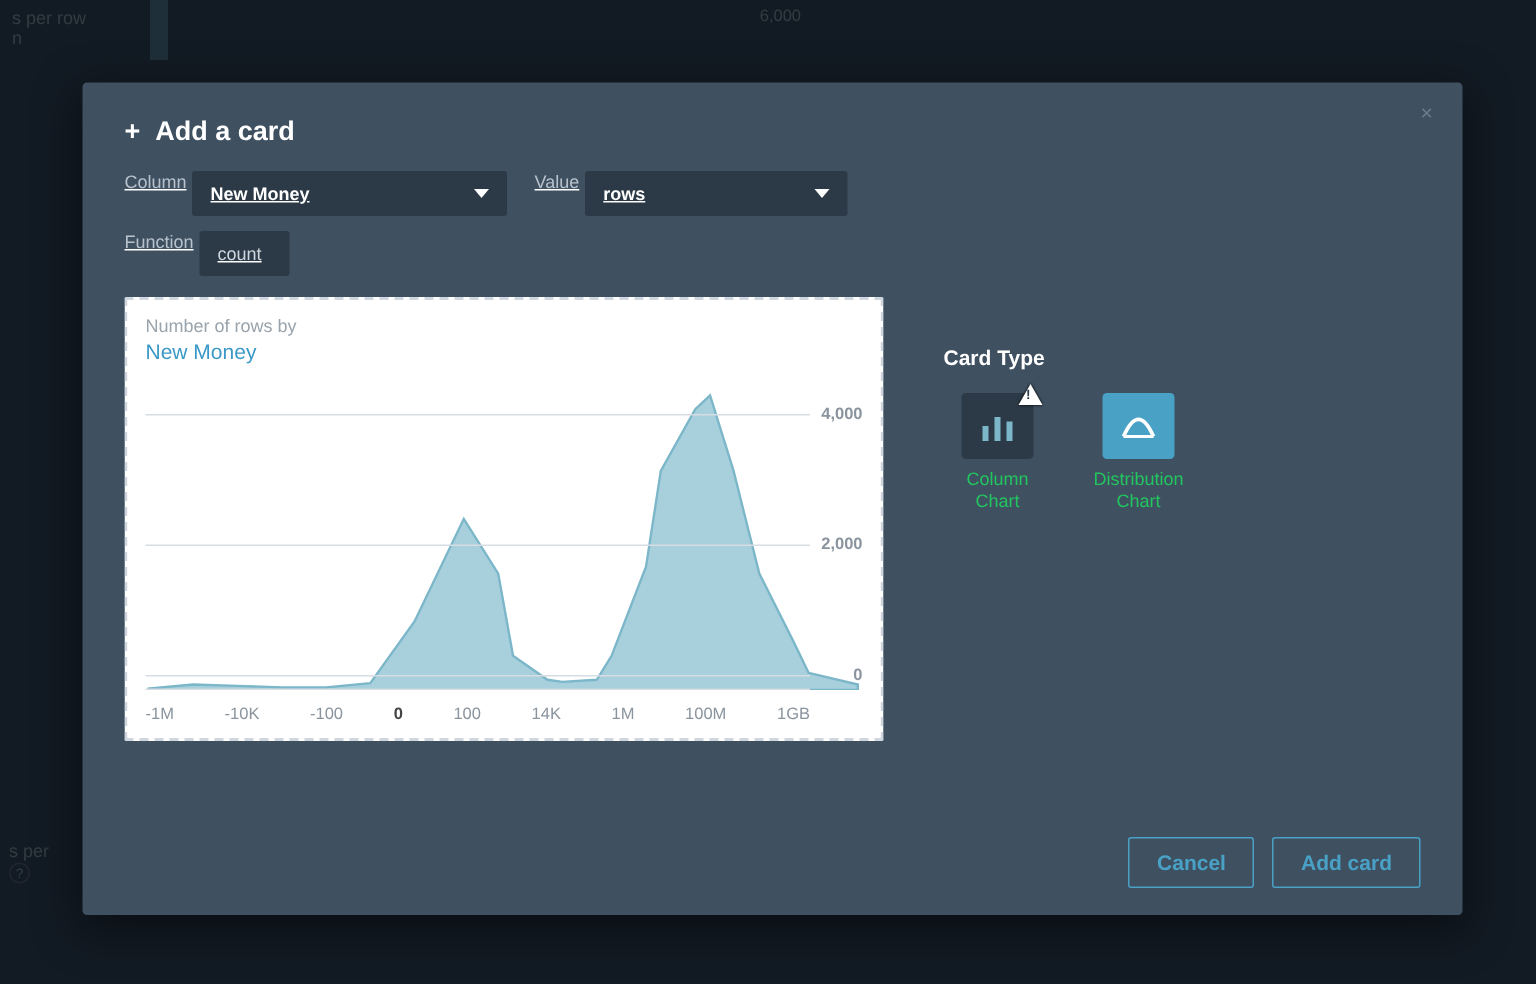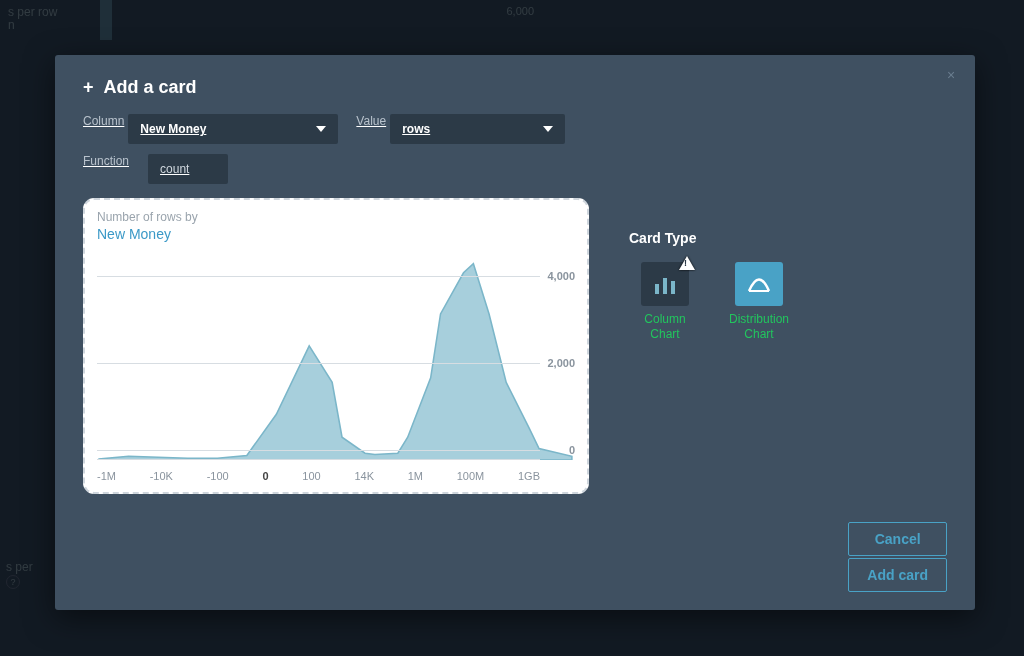--- a/index.html
+++ b/index.html
@@ -65,30 +65,30 @@
   align-items:center;
   justify-content:space-between;
   padding: 0 12px;
   font-size: 12px;
   font-weight: 600;
   color:#fff;
   cursor:pointer;
 }
 .select-box.column { width: 210px; }
 .select-box.value { width: 175px; gap: 20px; }
-.select-box.function { width: 80px; font-weight: 400; color:#cfd6dd;margin-left:15px; }
+.select-box.function { width: 60px; font-weight: 400; color:#cfd6dd; }
 .caret { width:0; height:0; border-left:5px solid transparent; border-right:5px solid transparent; border-top:6px solid #fff; }
 
 .main-row { display:flex; gap:40px; margin-top:14px; }
 .preview {
   width: 506px;
   height: 296px;
   border: 2px dashed #cfd6dd;
   background: #fff;
-  border-radius: 11px;
+  border-radius: 1px;
   padding: 10px 12px 6px 12px;
   position:relative;
 }
 .preview-caption { font-size: 12px; color: #9aa4ad; }
 .preview-series { font-size: 14px; color: #3b99c7; margin-top:2px; }
 
 .chart-area {
   position: relative;
   margin-top: 8px;
   width: 100%;
@@ -121,21 +121,21 @@
   border-right:8px solid transparent;
   border-bottom:14px solid #fff;
   filter: drop-shadow(0 0 1px #000);
 }
 .warning-badge::after {
   content:"!"; position:absolute; left:-3px; top:2px; font-size:9px; font-weight:700; color:#2c3a47;
 }
 
 .modal-footer {
   position:absolute; right:28px; bottom:18px;
-  display:flex; gap:2px;flex-direction:column;
+  display:flex; gap:12px;
 }
 .btn {
   border:1px solid #49a2c6;
   color:#49a2c6;
   background:transparent;
   padding: 8px 18px;
   border-radius:2px;
   font-size:14px;
   font-weight:600;
   cursor:pointer;

